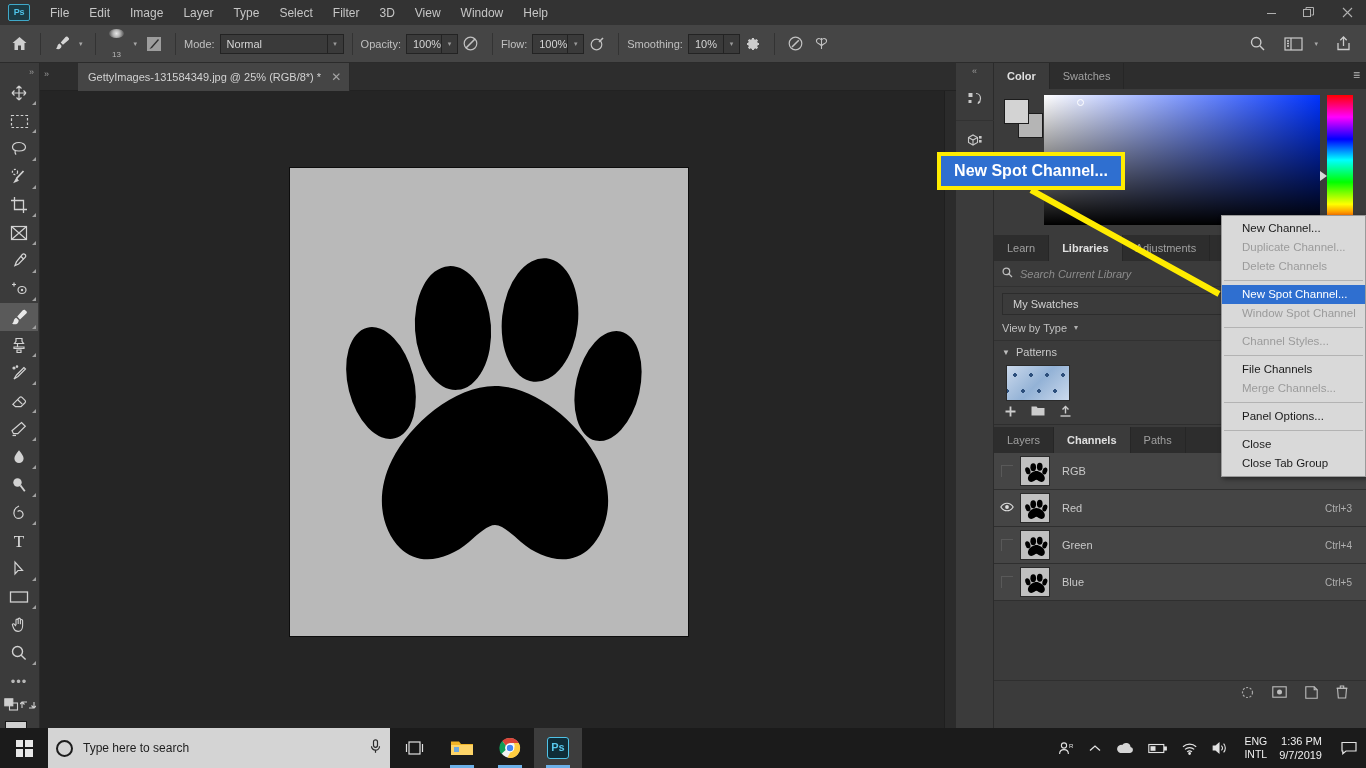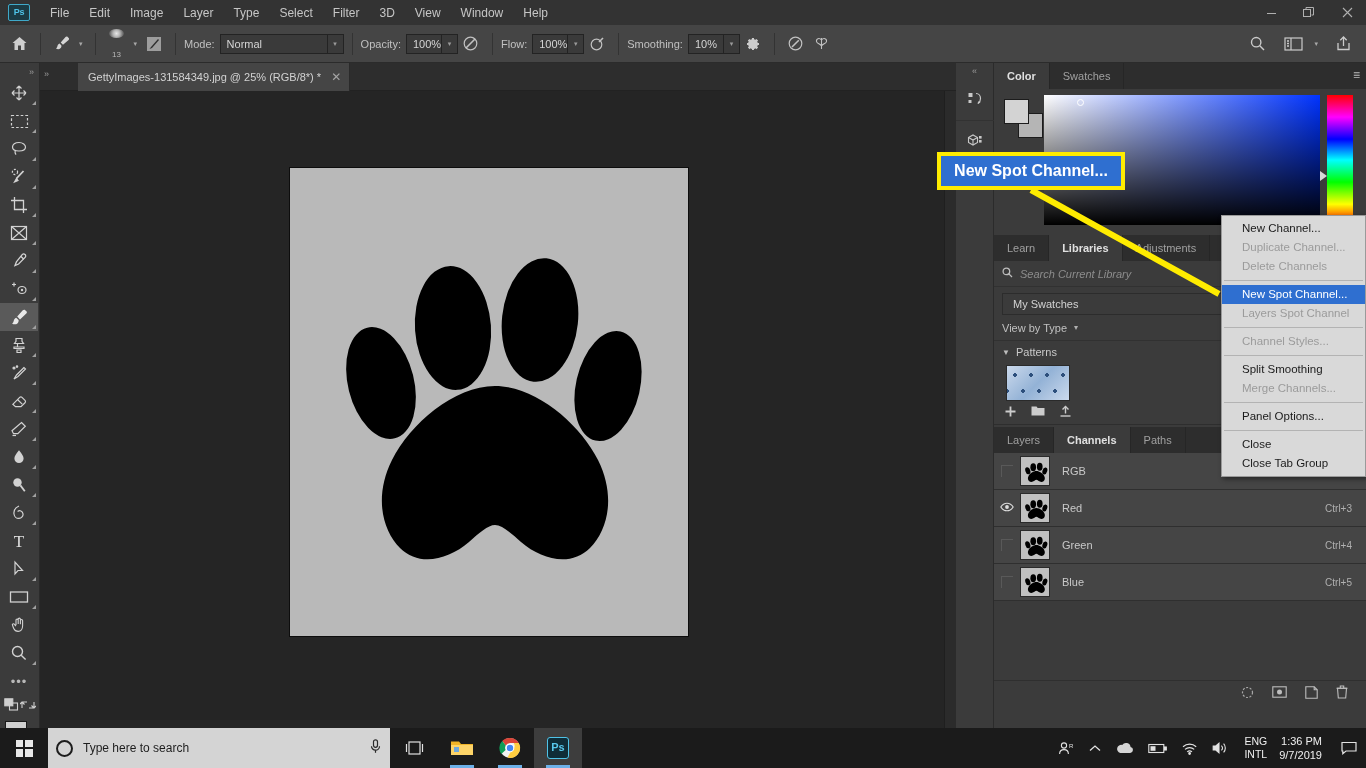--- a/index.html
+++ b/index.html
@@ -842,25 +842,25 @@
       </div>
     </div>
   </div>
 
   <div class="ctxmenu">
     <div class="ctx-item">New Channel...</div>
     <div class="ctx-item disabled">Duplicate Channel...</div>
     <div class="ctx-item disabled">Delete Channels</div>
     <div class="ctx-sep"></div>
     <div class="ctx-item highlight">New Spot Channel...</div>
-    <div class="ctx-item disabled">Layers Spot Channel</div>
+    <div class="ctx-item disabled">Window Spot Channel</div>
     <div class="ctx-sep"></div>
     <div class="ctx-item disabled">Channel Styles...</div>
     <div class="ctx-sep"></div>
-    <div class="ctx-item">Split Smoothing</div>
+    <div class="ctx-item">File Channels</div>
     <div class="ctx-item disabled">Merge Channels...</div>
     <div class="ctx-sep"></div>
     <div class="ctx-item">Panel Options...</div>
     <div class="ctx-sep"></div>
     <div class="ctx-item">Close</div>
     <div class="ctx-item">Close Tab Group</div>
   </div>
 
   <svg class="callout-line">
     <line x1="1031" y1="190" x2="1219" y2="294" stroke="#ffec00" stroke-width="6"></line>

